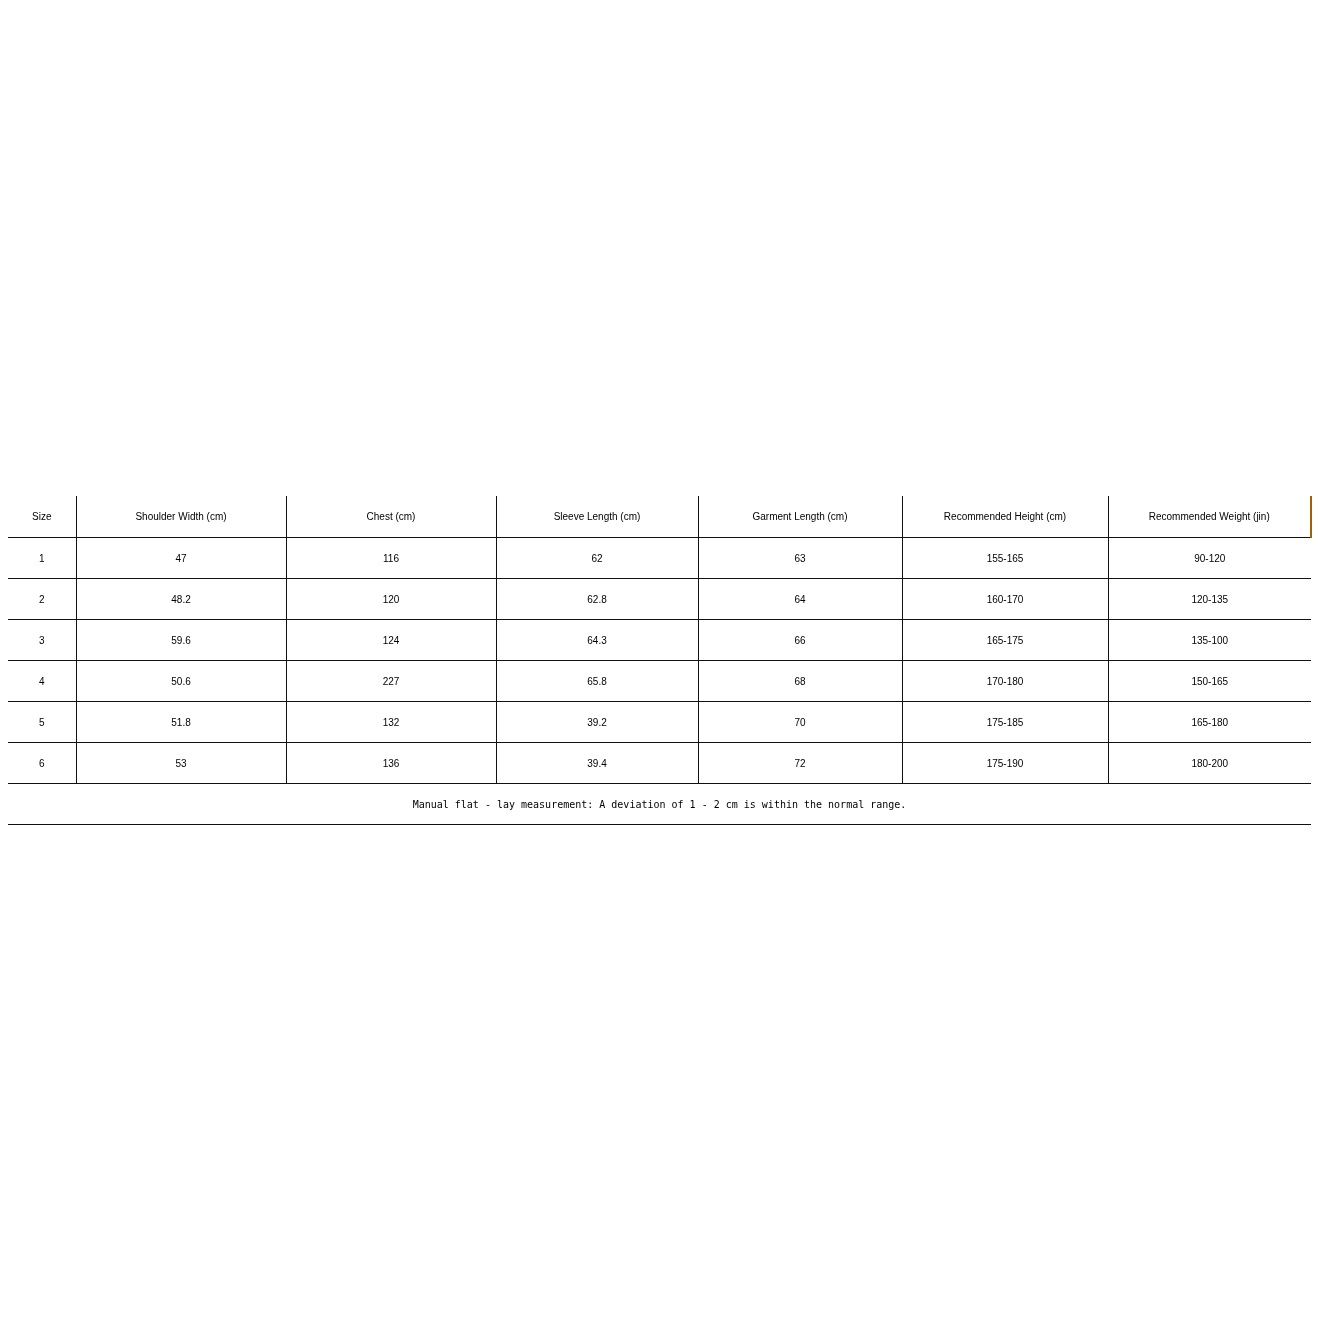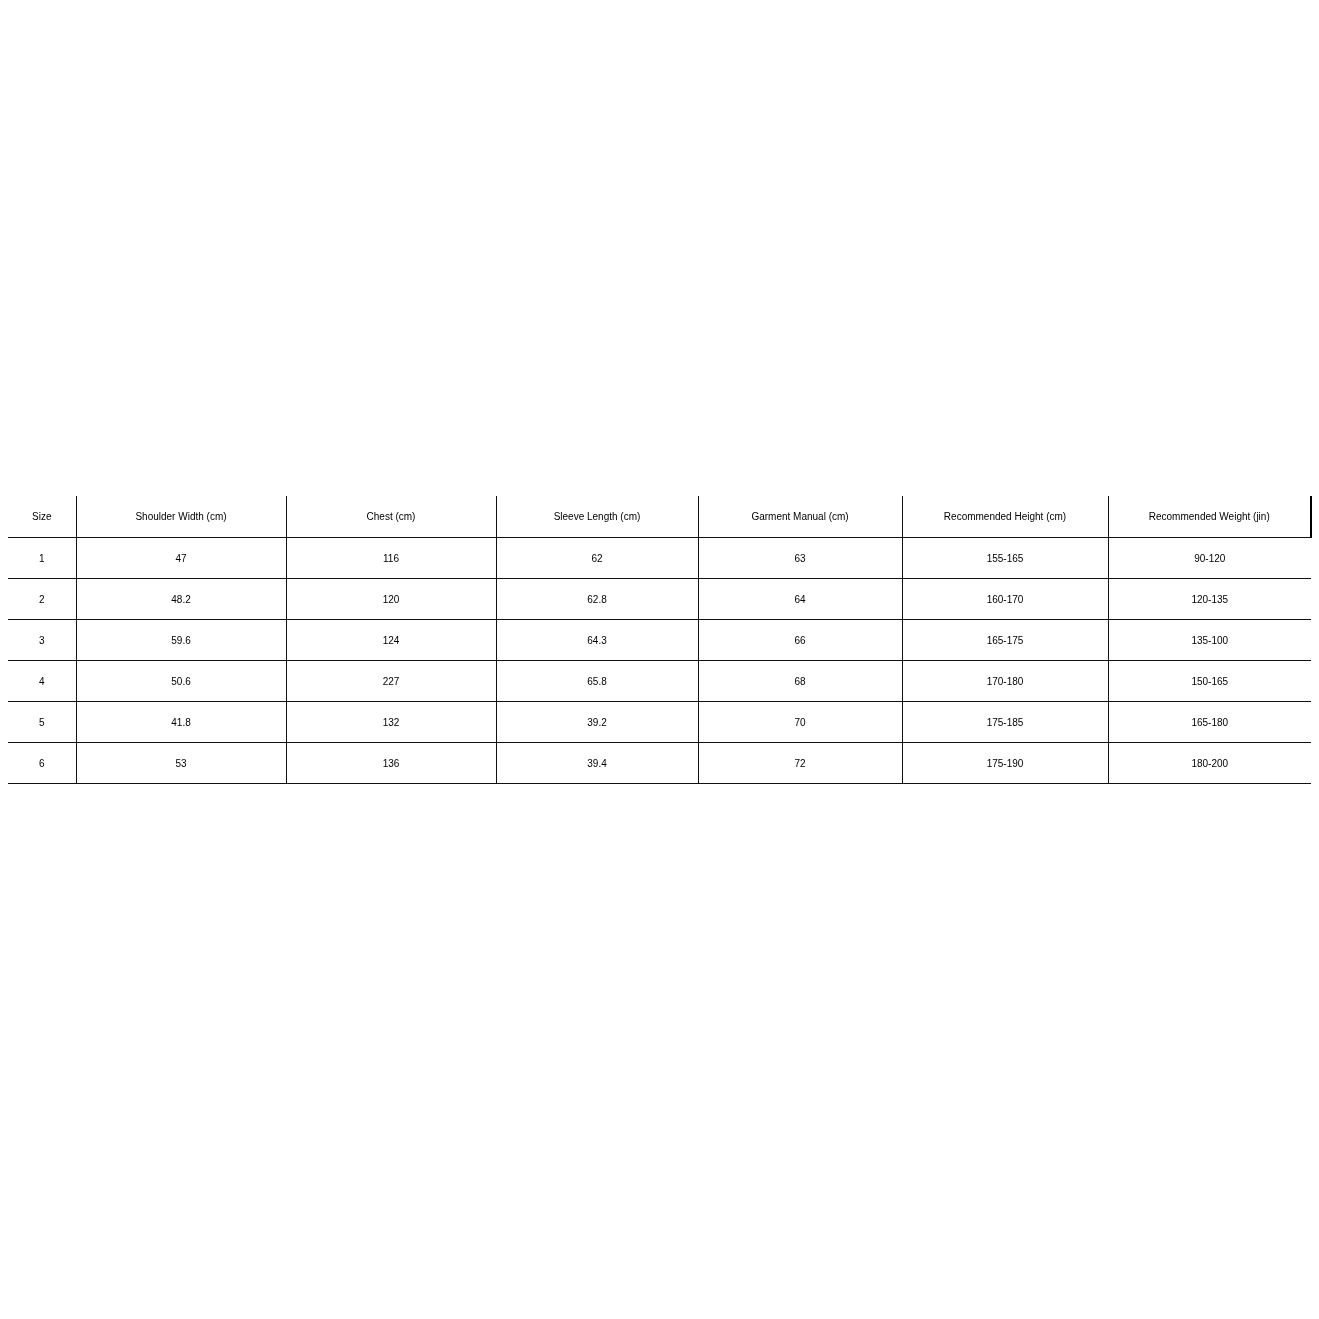--- a/index.html
+++ b/index.html
@@ -51,21 +51,21 @@
   }
   table.size-table thead th {
     border-top: none;
     height: 41px;
   }
   table.size-table thead th.first-col,
   table.size-table tbody td.first-col {
     border-left: none;
   }
   table.size-table thead th.last-col {
-    border-right: 2px solid #000000;
+    border-right: 2px solid #a16207;
   }
   table.size-table tbody td.last-col {
     border-right: none;
   }
   table.size-table tbody tr:last-child td {
     border-bottom: 1px solid #111111;
   }
   .note-row td {
     border: none !important;
     border-bottom: 1px solid #111111 !important;
@@ -90,21 +90,21 @@
         <col class="c4">
         <col class="c5">
         <col class="c6">
     </colgroup>
     <thead>
       <tr>
         <th class="first-col">Size</th>
         <th>Shoulder Width (cm)</th>
         <th>Chest (cm)</th>
         <th>Sleeve Length (cm)</th>
-        <th>Garment Manual (cm)</th>
+        <th>Garment Length (cm)</th>
         <th>Recommended Height (cm)</th>
         <th class="last-col">Recommended Weight (jin)</th>
       </tr>
     </thead>
     <tbody>
       <tr>
         <td class="first-col">1</td>
         <td>47</td>
         <td>116</td>
         <td>62</td>
@@ -134,31 +134,34 @@
         <td class="first-col">4</td>
         <td>50.6</td>
         <td>227</td>
         <td>65.8</td>
         <td>68</td>
         <td>170-180</td>
         <td class="last-col">150-165</td>
       </tr>
       <tr>
         <td class="first-col">5</td>
-        <td>41.8</td>
+        <td>51.8</td>
         <td>132</td>
         <td>39.2</td>
         <td>70</td>
         <td>175-185</td>
         <td class="last-col">165-180</td>
       </tr>
       <tr>
         <td class="first-col">6</td>
         <td>53</td>
         <td>136</td>
         <td>39.4</td>
         <td>72</td>
         <td>175-190</td>
         <td class="last-col">180-200</td>
       </tr>
+      <tr class="note-row">
+        <td colspan="7">Manual flat - lay measurement: A deviation of 1 - 2 cm is within the normal range.</td>
+      </tr>
     </tbody>
   </table>
 </div>
 
 </body></html>

